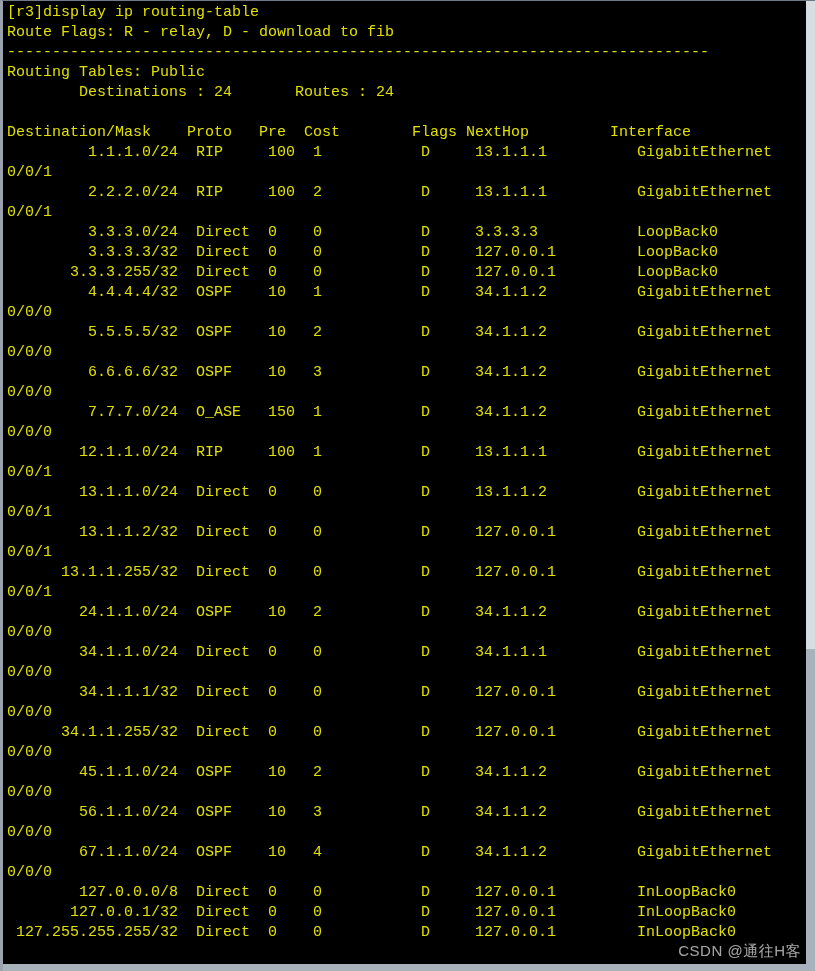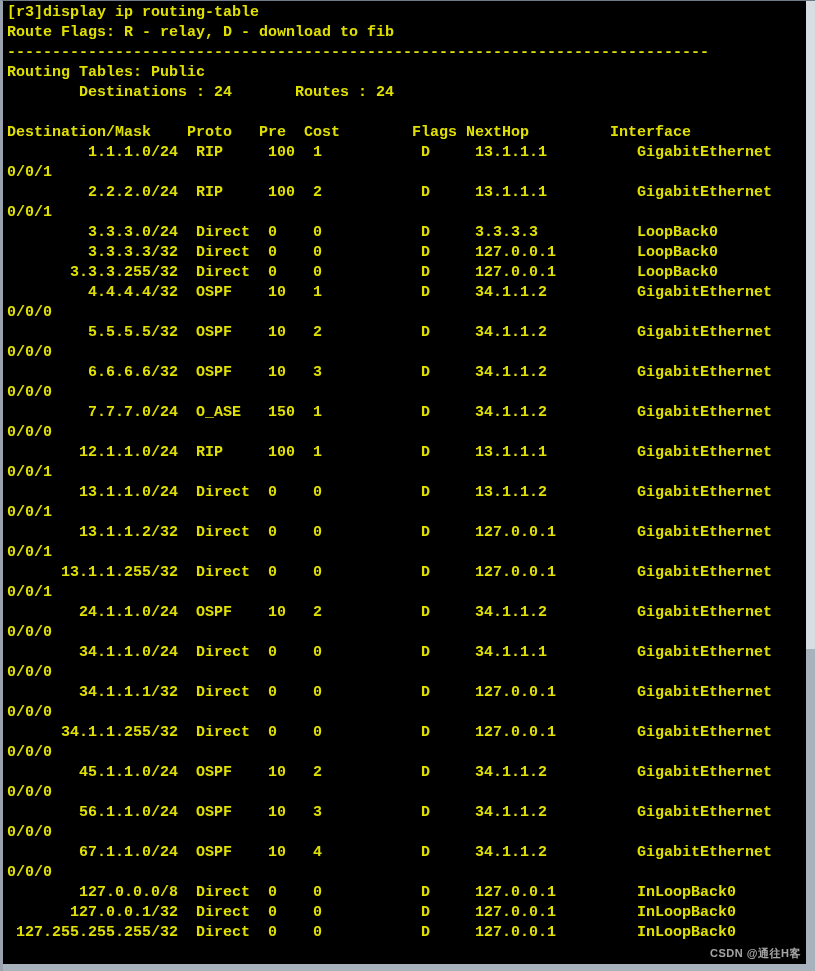--- a/index.html
+++ b/index.html
@@ -16,21 +16,20 @@
 
   #terminal {
     position: relative;
     width: 815px;
     height: 971px;
     background: #000000;
     box-sizing: border-box;
     border-left: 3px solid #9aa3ad;
     border-top: 1px solid #6e7a85;
     overflow: hidden;
-    font-weight: bold;
   }
 
   
   #scrollbar-track {
     position: absolute;
     top: 0;
     right: 0;
     width: 9px;
     height: 971px;
     background: #a8b2bc;
@@ -78,21 +77,21 @@
   }
   .line.blank { color: transparent; }
   .line.clipped { height: 12px; overflow: hidden; margin-top: 48px; }
 
   
   #watermark {
     position: absolute;
     right: 14px;
     bottom: 10px;
     font-family: "Liberation Sans", sans-serif;
-    font-size: 11px;
+    font-size: 15px;
     color: rgba(228, 228, 228, 0.72);
     letter-spacing: 0.5px;
     pointer-events: none;
     white-space: pre;
   }
 </style>
 </head>
 <body>
 
 <div id="terminal">

